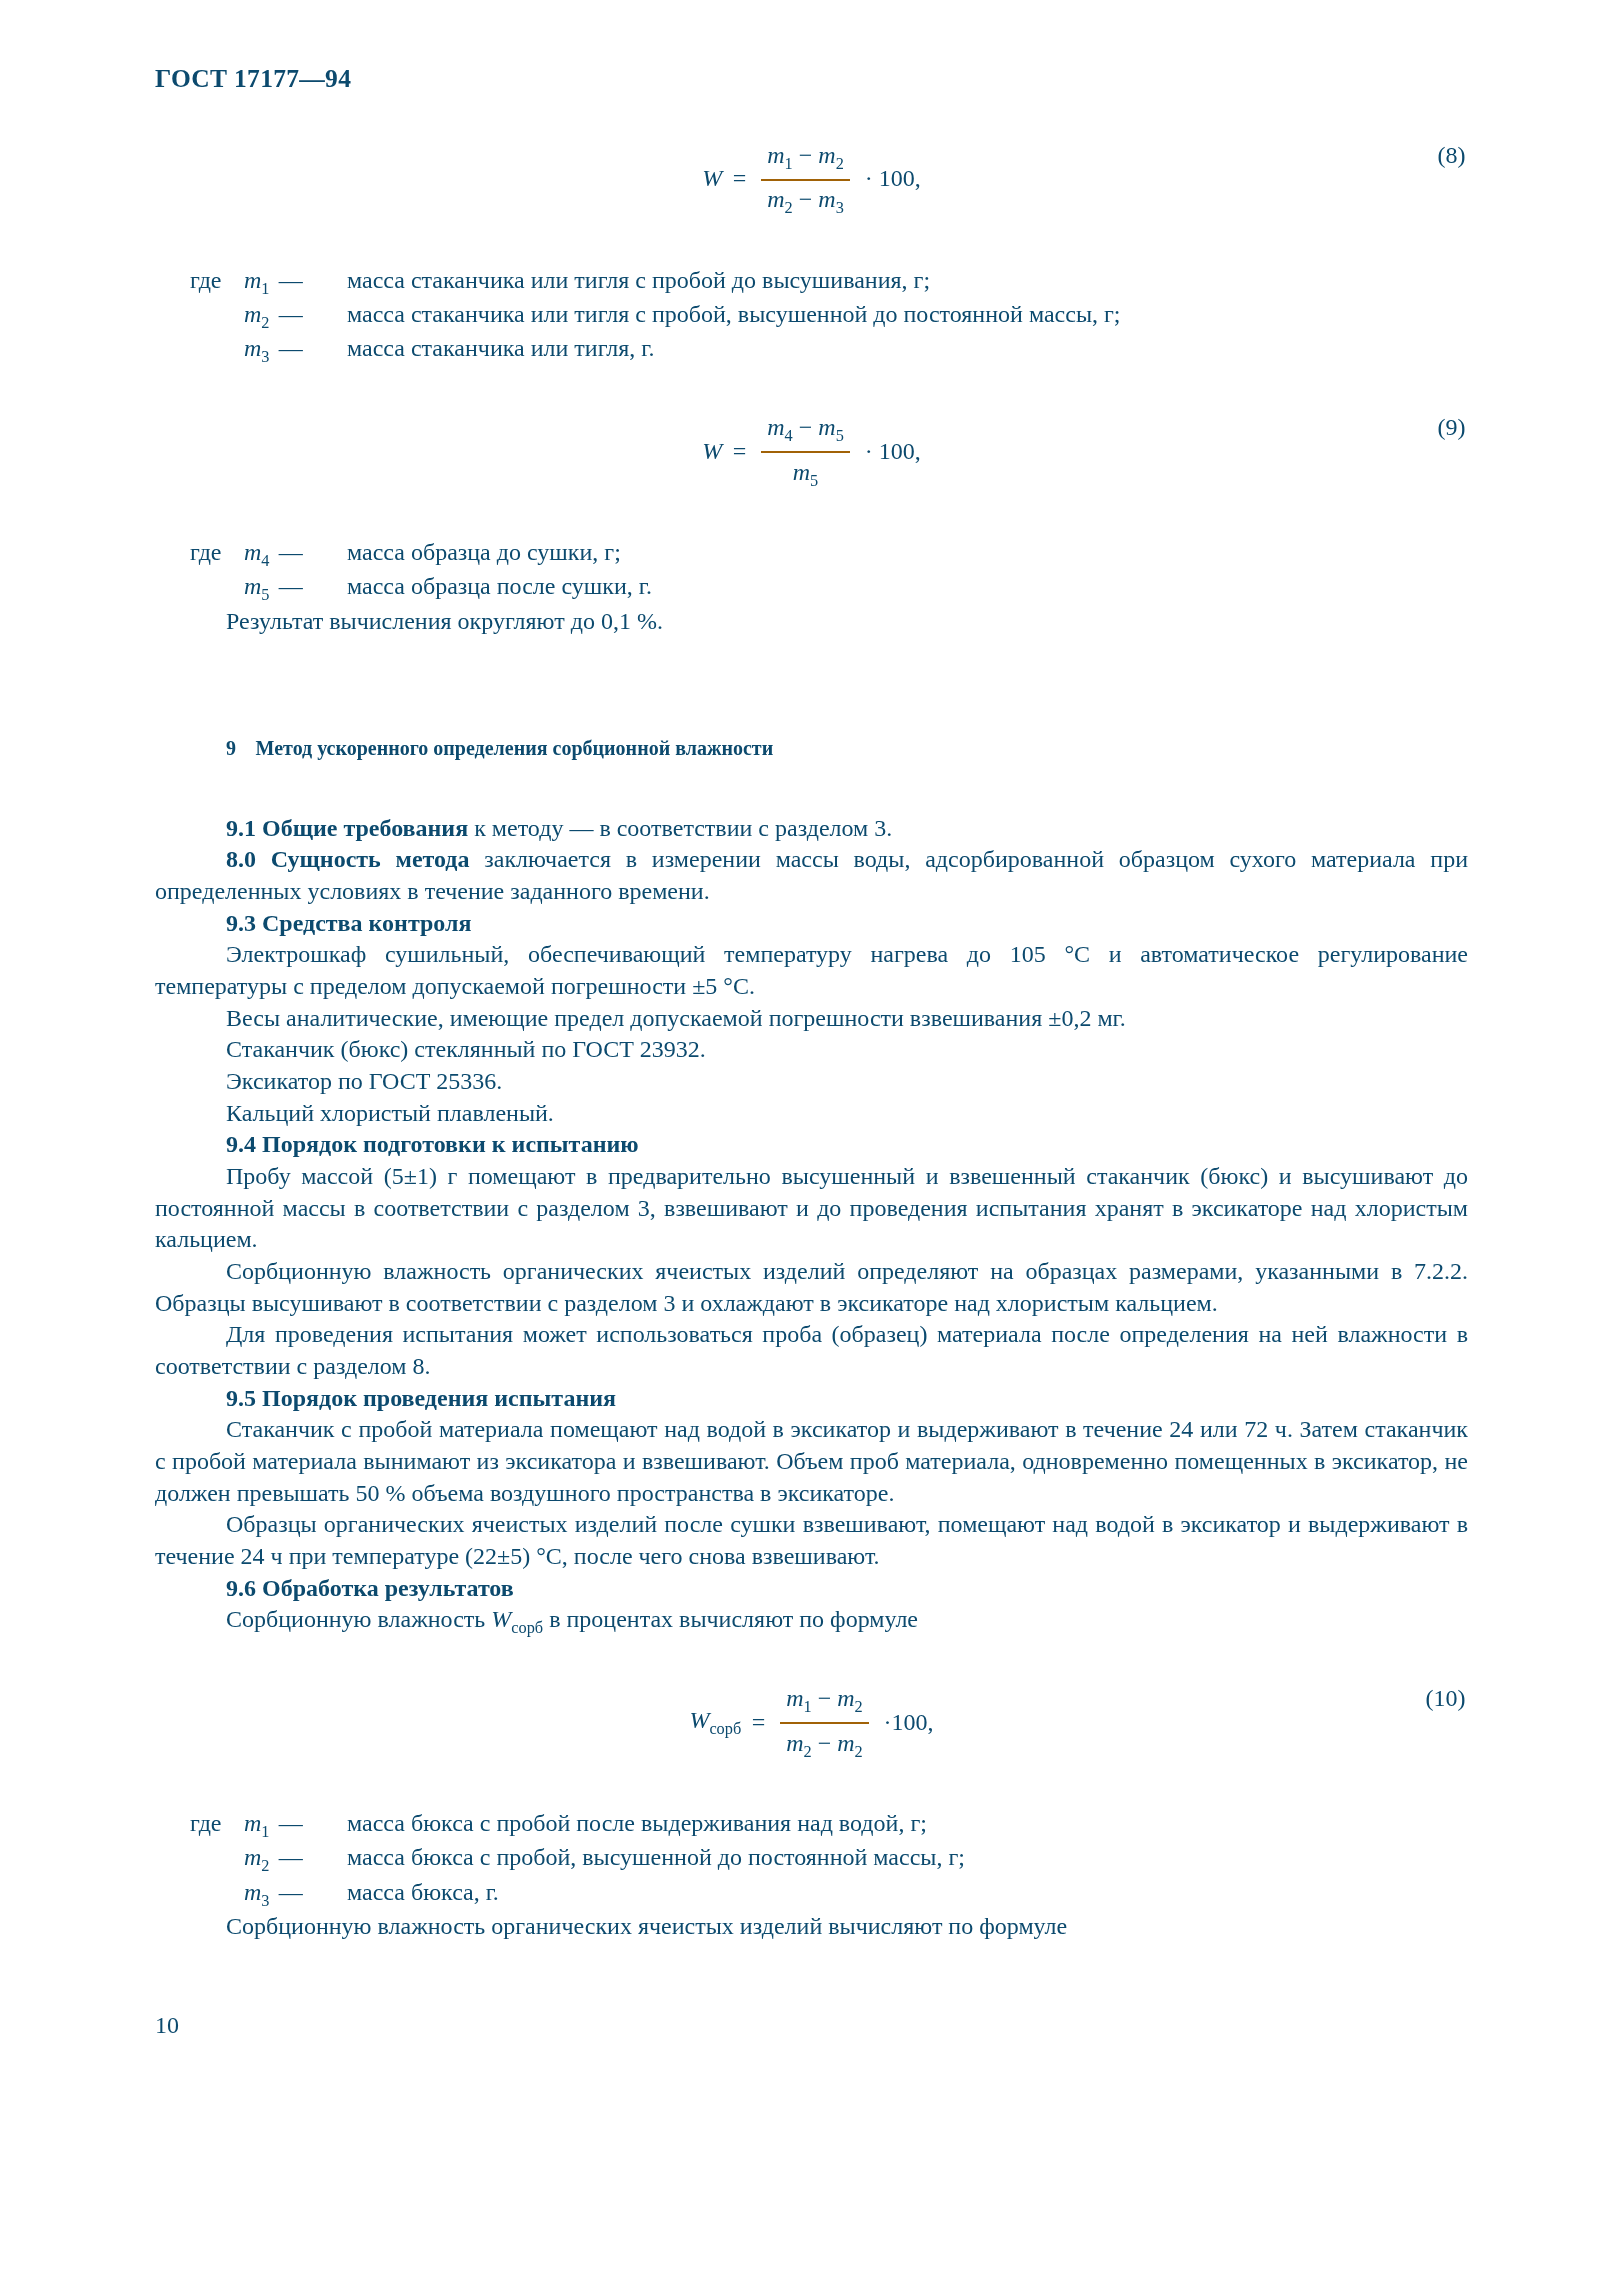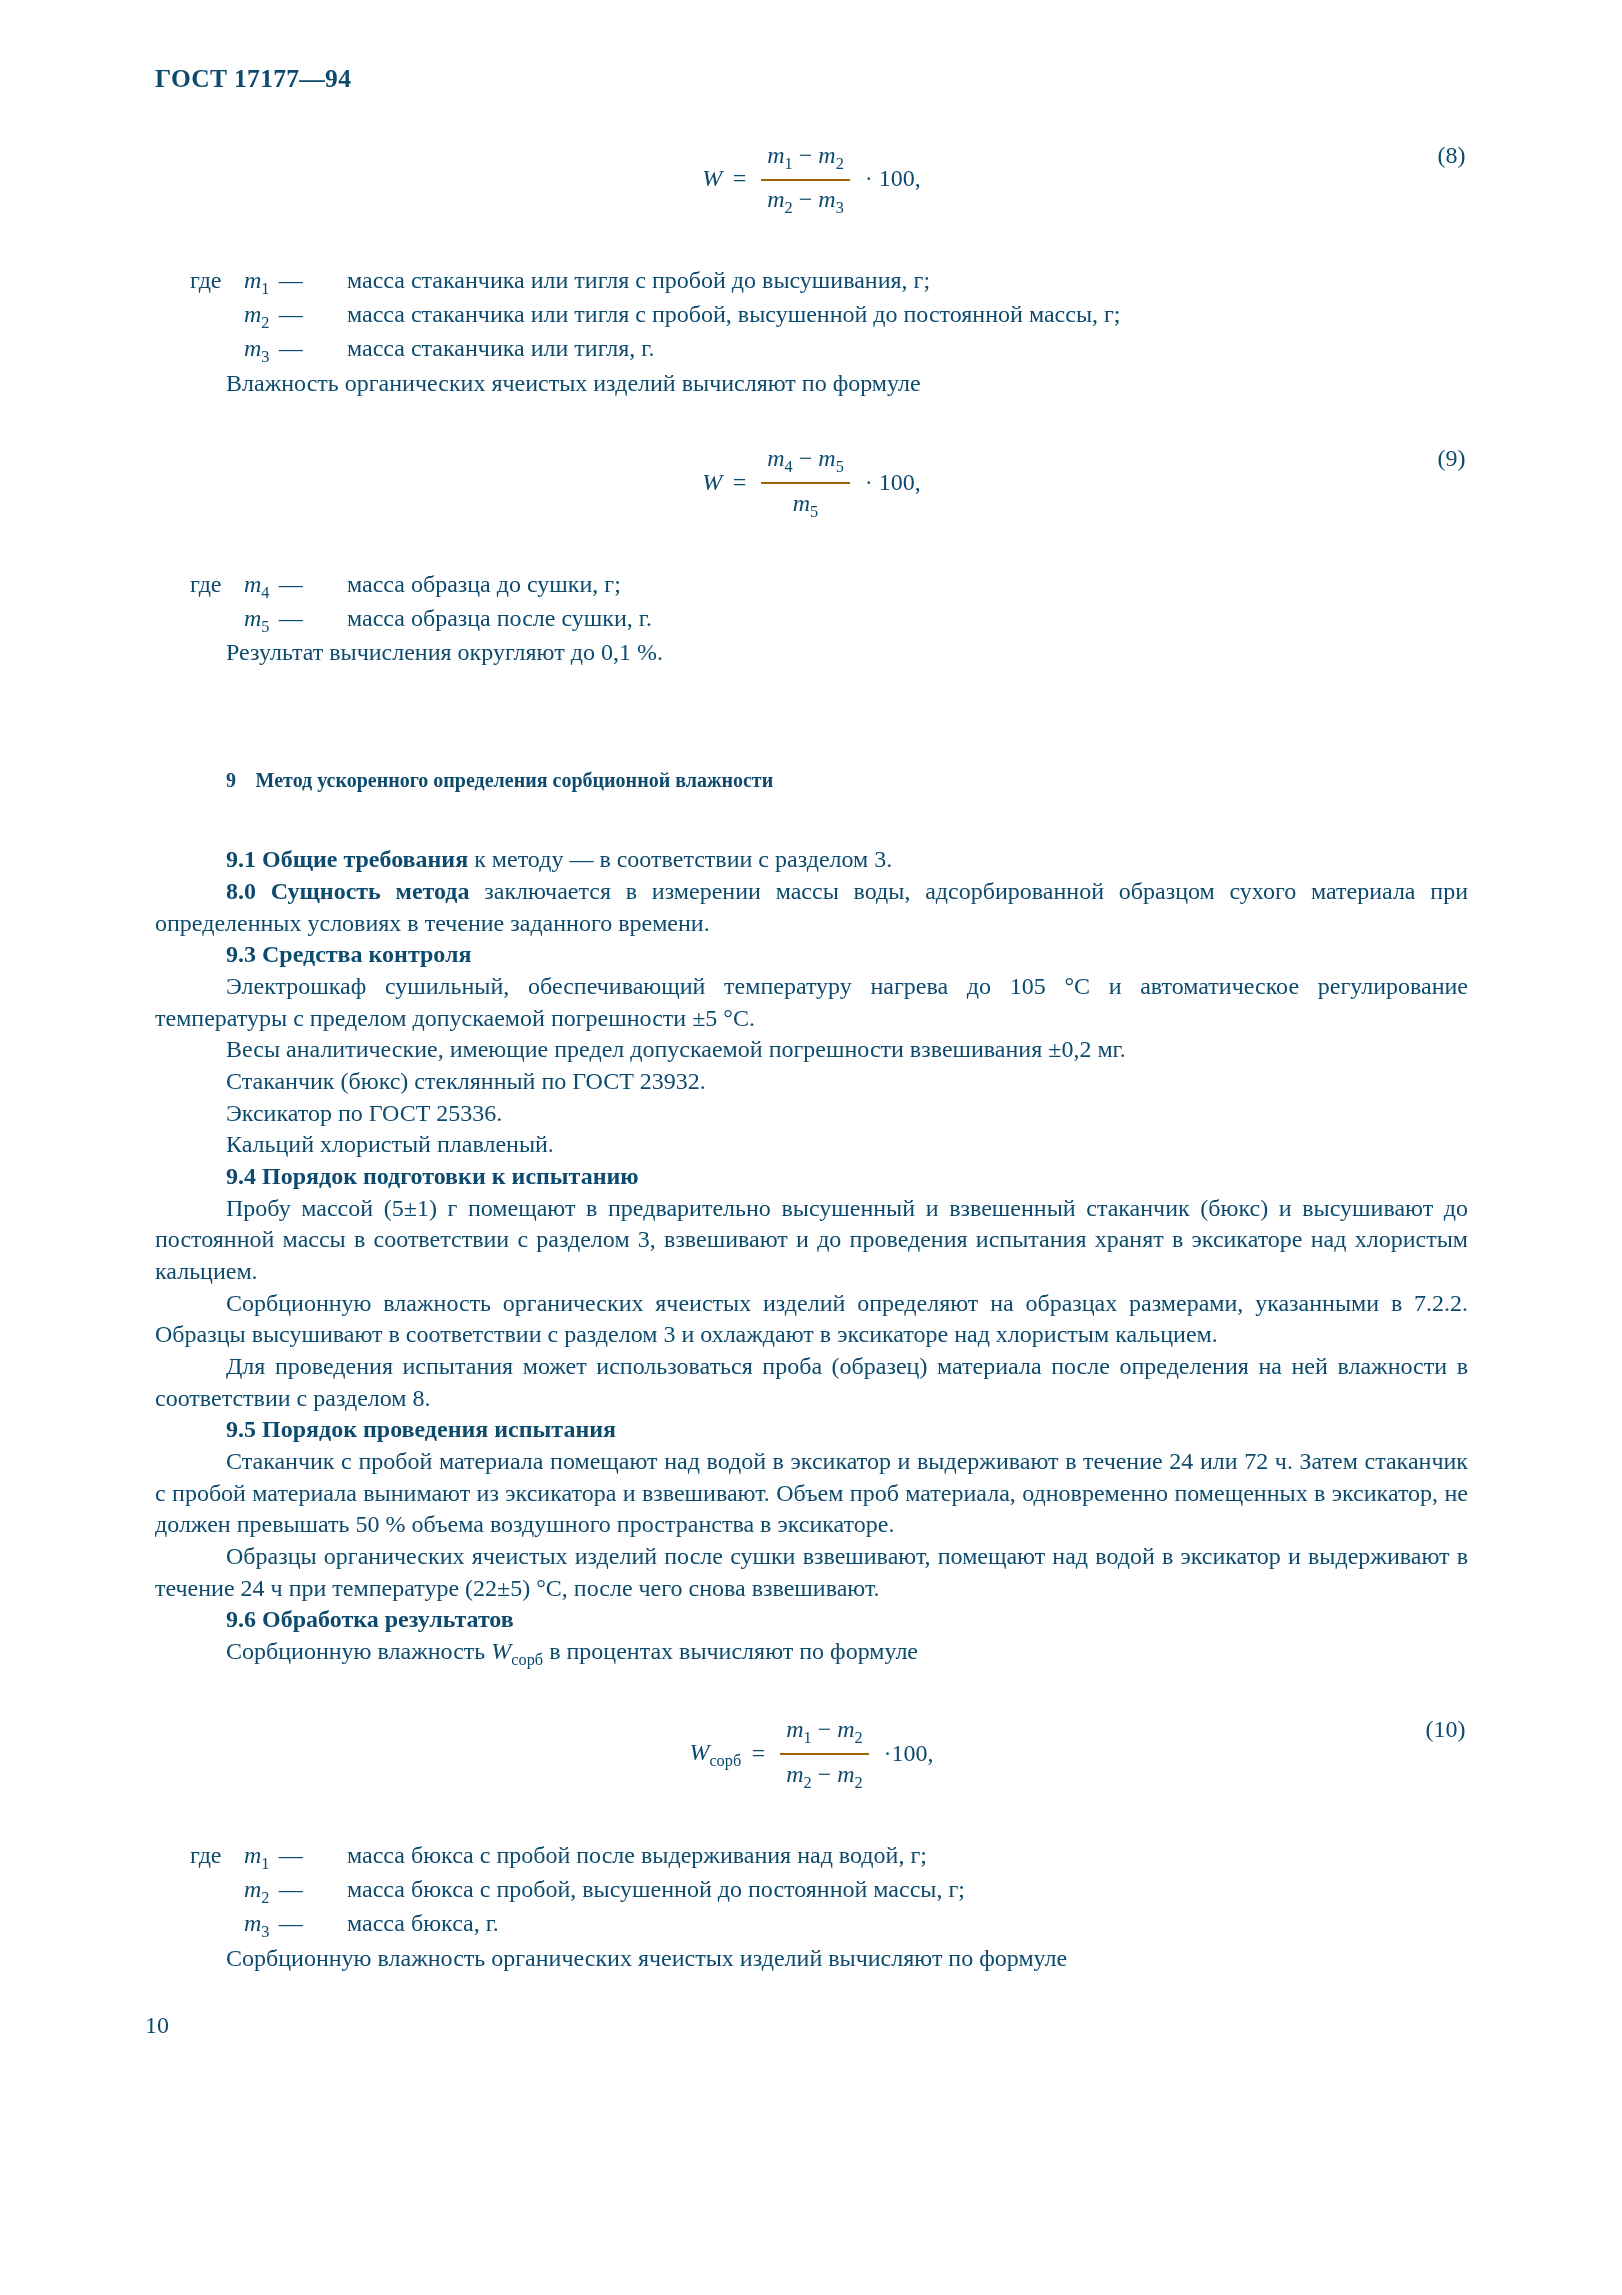--- a/index.html
+++ b/index.html
@@ -34,21 +34,21 @@
   .def-dash { margin-left:9.2px; }
   .def-text { flex:1; text-align:justify; }
 
   
   .para { margin:0; text-indent:71px; text-align:justify; }
   .bold { font-weight:bold; }
 
   .sec-heading { font-weight:bold; font-size:20px; margin:98px 0 51px; padding-left:71px; }
   .sec-heading .sec-title { margin-left:19.6px; }
 
-  .page-number { position:absolute; left:145px; top:2010px; }
+  .page-number { position:absolute; left:155px; top:2010px; }
 </style>
 </head>
 <body>
 
 <div class="page">
 
   <div class="gost-header">ГОСТ 17177—94</div>
 
   <div class="formula-block">
     <div class="fcenter">
@@ -70,21 +70,20 @@
     </div>
     <div class="def-row">
       <span class="def-term"><span class="def-lead"></span><i class="var">m</i><sub>2</sub><span class="def-dash">—</span></span>
       <span class="def-text">масса стаканчика или тигля с пробой, высушенной до постоянной массы, г;</span>
     </div>
     <div class="def-row">
       <span class="def-term"><span class="def-lead"></span><i class="var">m</i><sub>3</sub><span class="def-dash">—</span></span>
       <span class="def-text">масса стаканчика или тигля, г.</span>
     </div>
   </div>
-  <p class="para">Влажность органических ячеистых изделий вычисляют по формуле</p>
 
   <div class="formula-block">
     <div class="fcenter">
       <span><i class="var">W</i></span>
       <span>=</span>
       <span class="frac">
         <span class="num"><i class="var">m</i><sub>4</sub> <span>−</span> <i class="var">m</i><sub>5</sub></span>
         <span class="den"><i class="var">m</i><sub>5</sub></span>
       </span>
       <span>· 100,</span>

